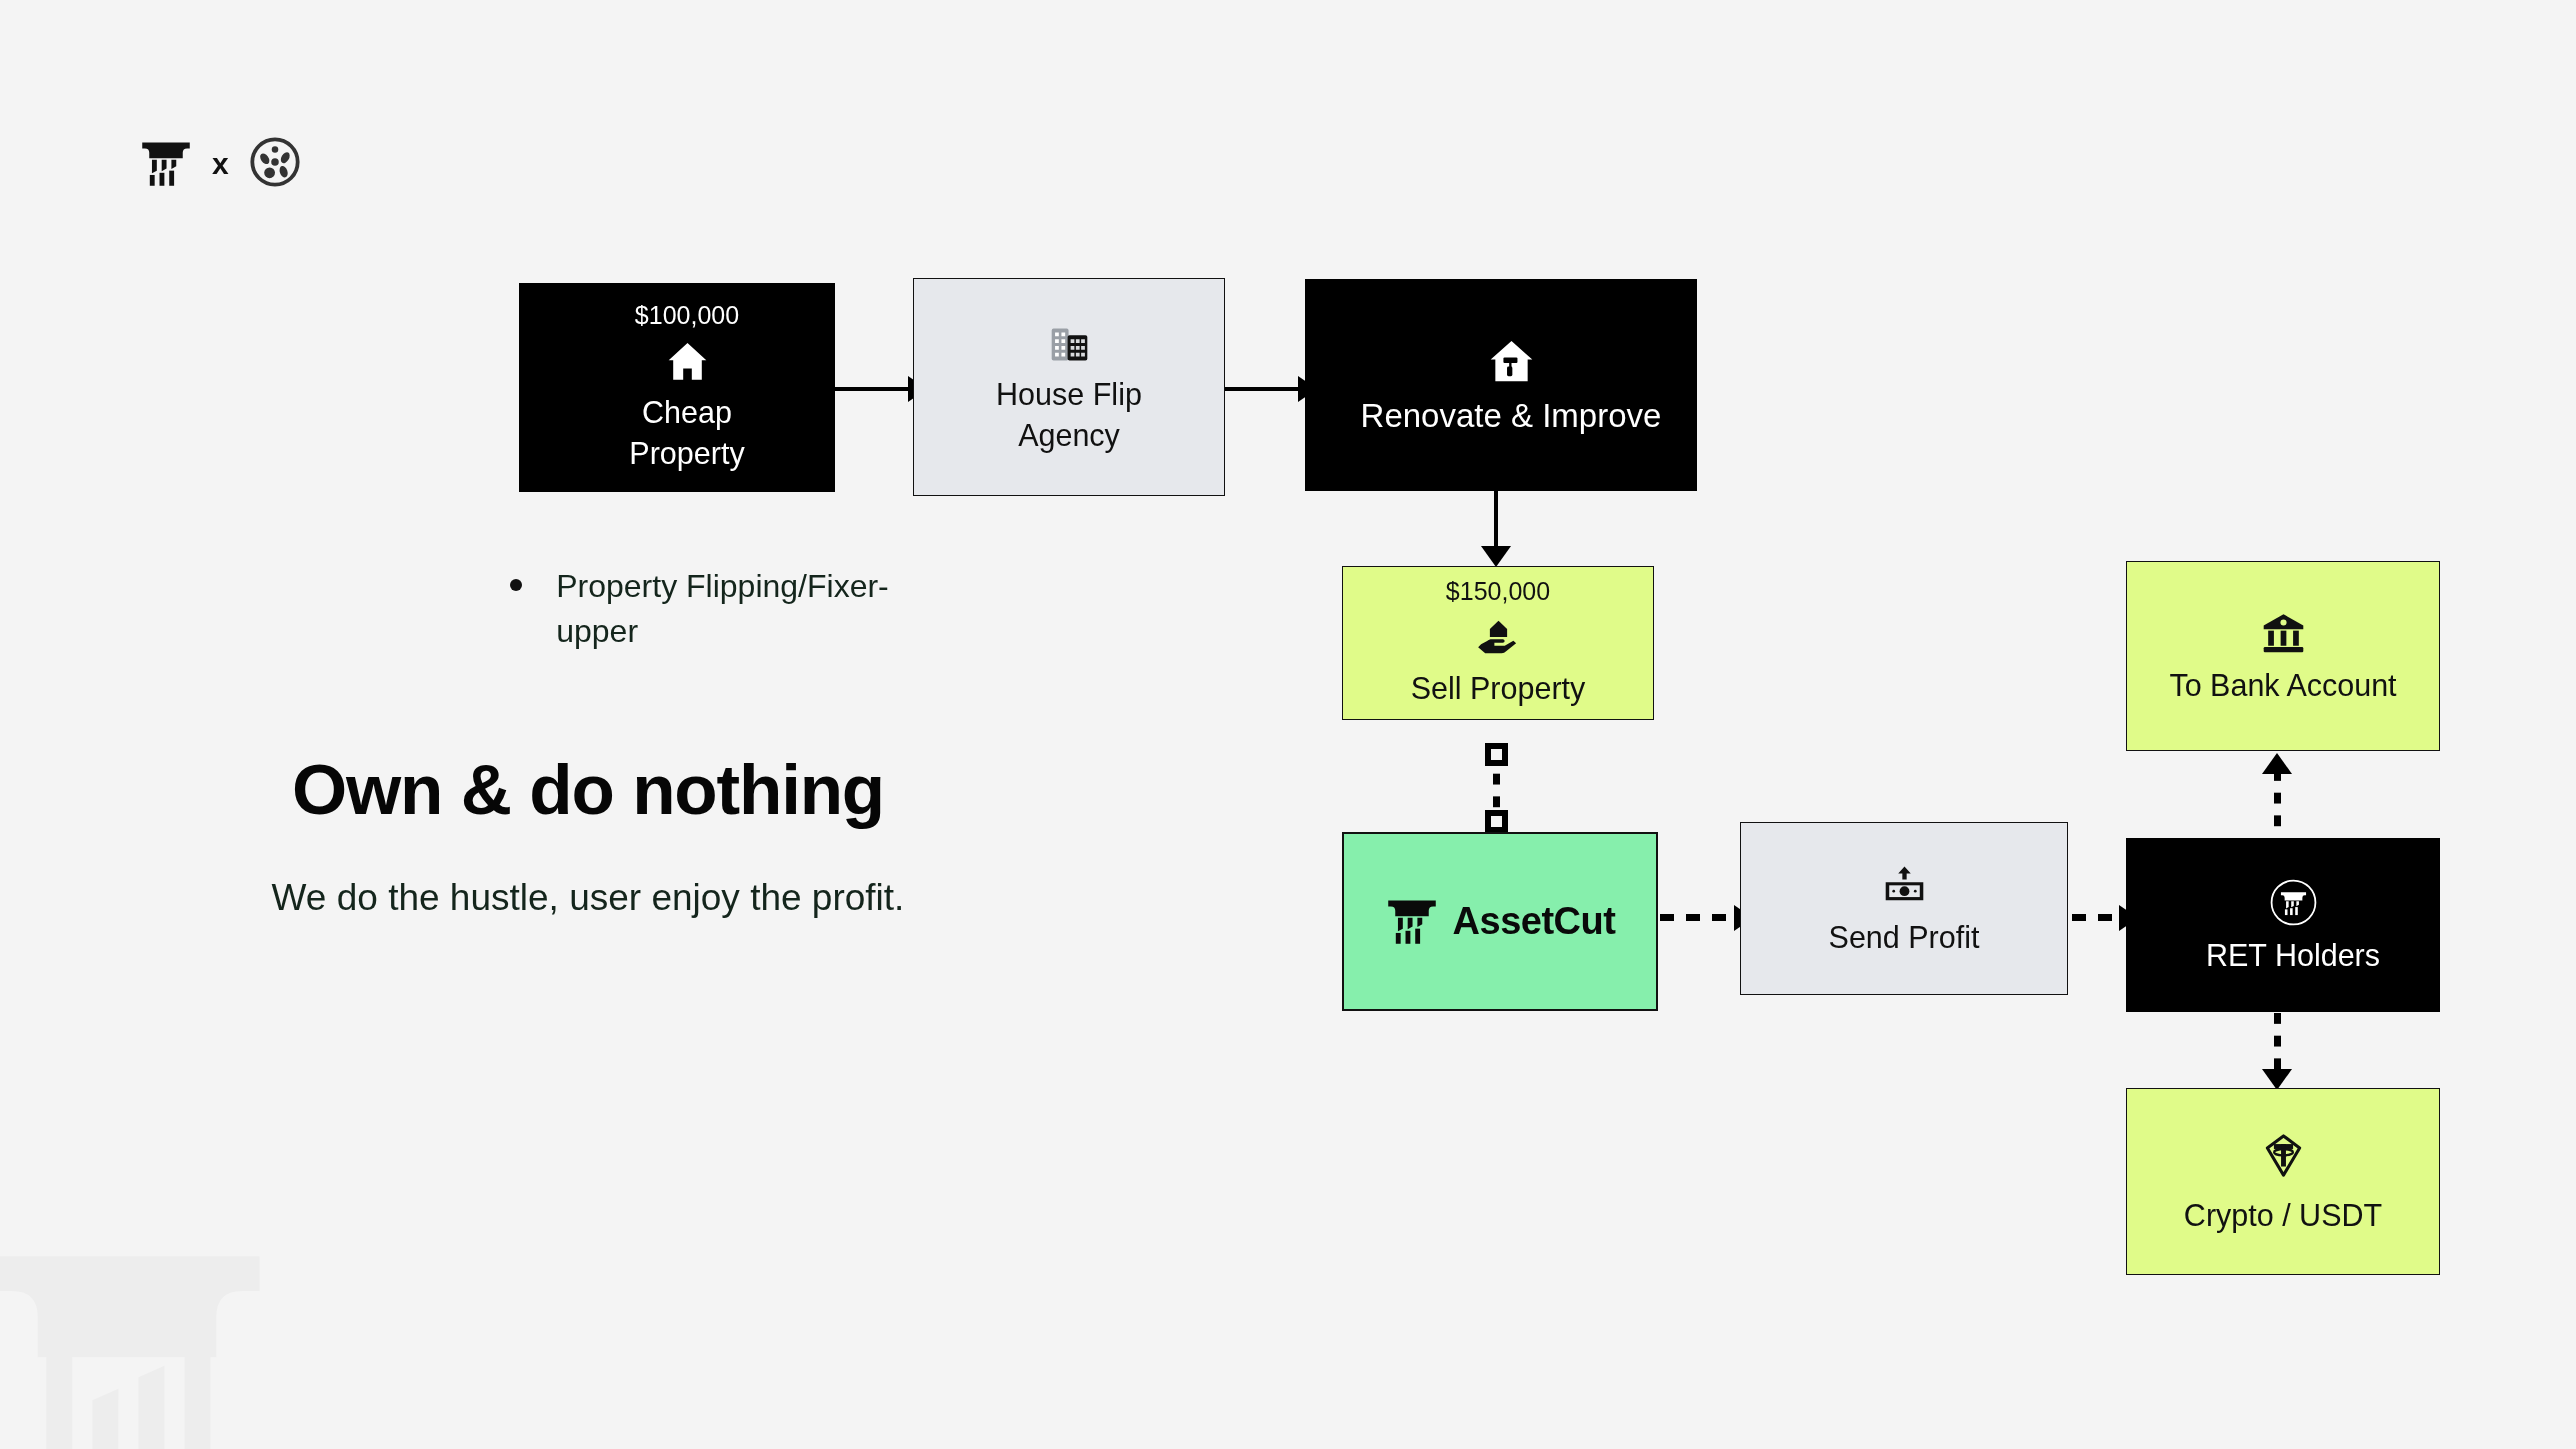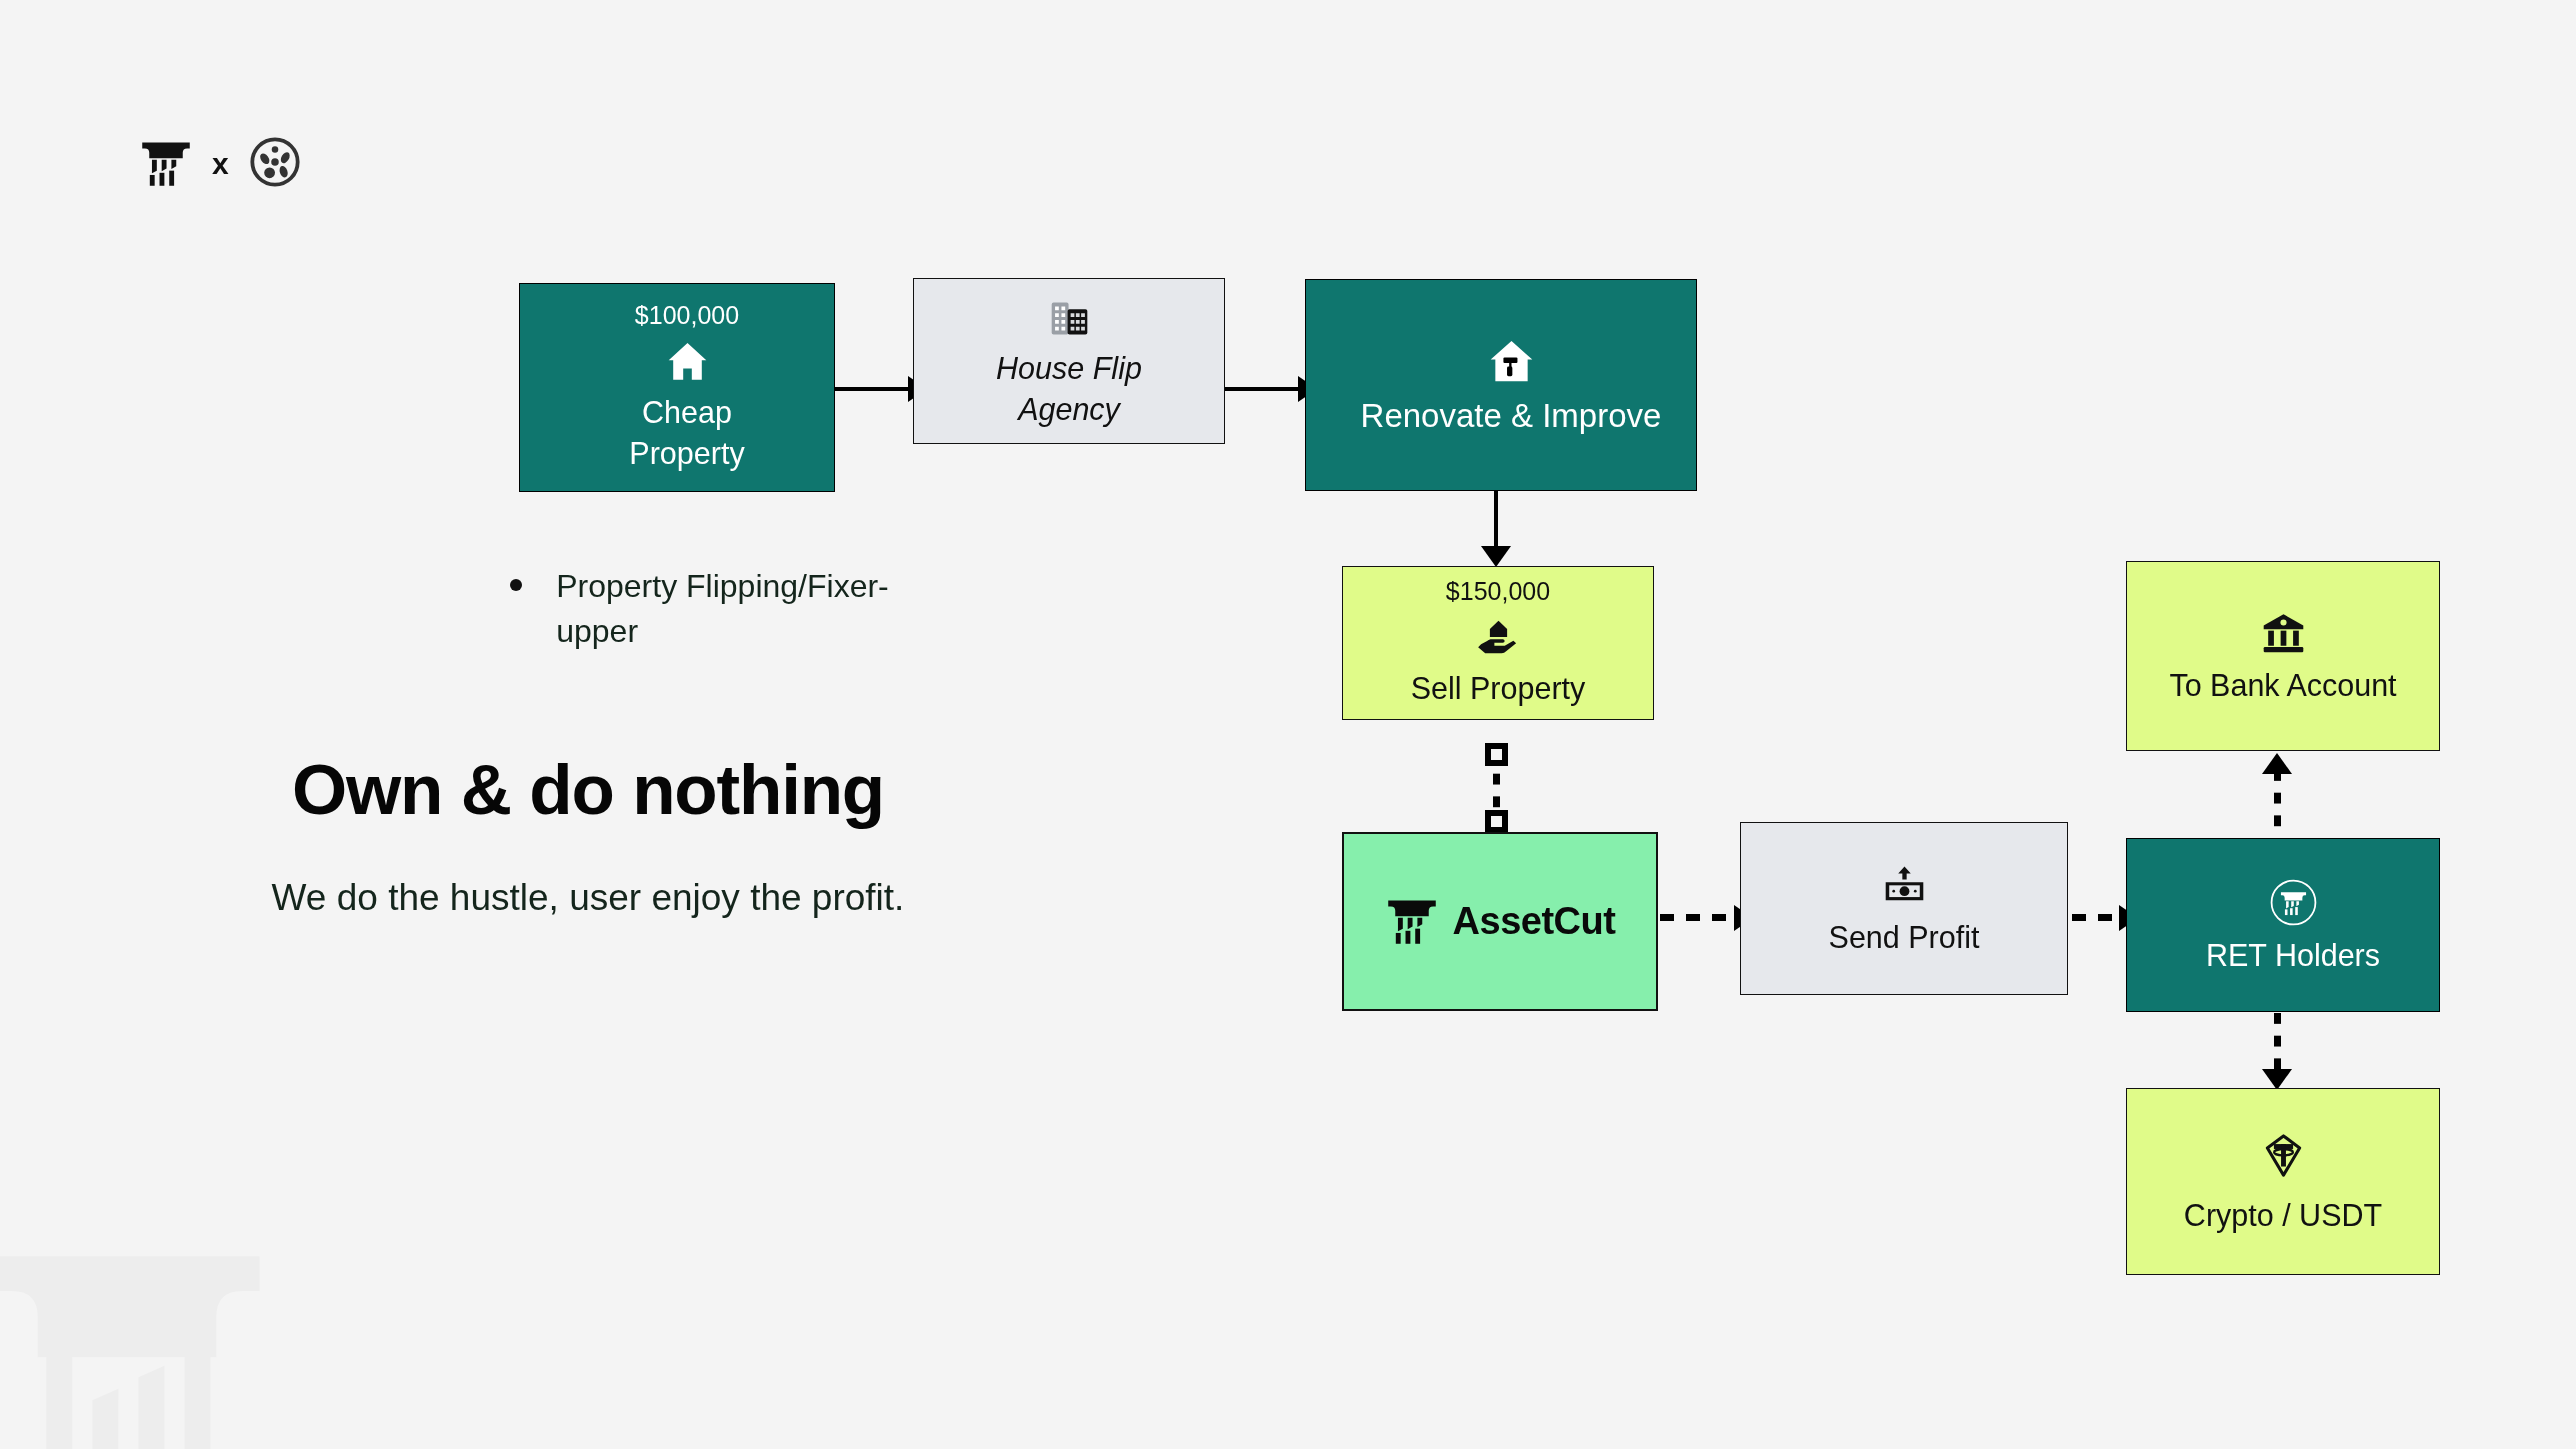--- a/index.html
+++ b/index.html
@@ -28,21 +28,21 @@
   .subhead { position: absolute; left: 196px; top: 871px; width: 784px; text-align: center;
              font-size: 37px; color: #14251c; line-height: 1.48; }
 
   
   .node { position: absolute; display: flex; flex-direction: column; align-items: center;
           justify-content: center; text-align: center; }
   .node .amount { font-size: 25px; line-height: 1.15; margin-bottom: 5.2px; }
   .node .nlabel { font-size: 30.5px; line-height: 1.34; }
   .node .nicon { display: flex; align-items: center; justify-content: center; margin: 3.5px 0 7px; }
 
-  .node.dark  { background: #0f766e; color: #fff; border: 1.7px solid #000; padding-left: 20px; }
+  .node.dark  { background: #000000; color: #fff; border: 1.7px solid #000; padding-left: 20px; }
   .node.grey  { background: #e6e8ec; color: #111; border: 1.7px solid #111; }
   .node.lime  { background: #e0fb89; color: #111; border: 1.7px solid #111; }
   .node.lilac { background: #86efac; color: #111; border: 2.6px solid #111; }
 
   .node.assetcut { flex-direction: row; gap: 14px; }
   .node.assetcut .brandtext { font-size: 38px; font-weight: 800; letter-spacing: -0.5px; color:#0a0a0a; }
 
   
   .conn { position: absolute; }
   .line-h { position: absolute; height: 4.4px; background: #000; }
@@ -162,21 +162,21 @@
     <div class="amount">$100,000</div>
     <div class="nicon">
       <svg width="47" height="47" viewBox="0 0 24 24" fill="#fff">
         <path d="M12 2.6 2.4 11.4h2.3v9.9h5.1v-5.7h4.4v5.7h5.1v-9.9h2.3z"></path>
       </svg>
     </div>
     <div class="nlabel">Cheap</div>
     <div class="nlabel">Property</div>
   </div>
 
-  <div class="node grey" style="left:913px; top:278px; width:312px; height:166px;font-style:italic;">
+  <div class="node grey" style="left:913px; top:278px; width:312px; height:218px;">
     <div class="nicon">
       <svg width="45" height="45" viewBox="0 0 24 24">
         <rect x="2.5" y="3.5" width="9" height="17" rx="1" fill="#9a9fa6"></rect>
         <rect x="11" y="7" width="10.5" height="13.5" rx="1" fill="#111"></rect>
         <g fill="#fff">
           <rect x="4.3" y="5.6" width="2" height="2"></rect>
             <rect x="7.7" y="5.6" width="2" height="2"></rect>
           <rect x="4.3" y="9.2" width="2" height="2"></rect>
             <rect x="7.7" y="9.2" width="2" height="2"></rect>
           <rect x="4.3" y="12.8" width="2" height="2"></rect>

